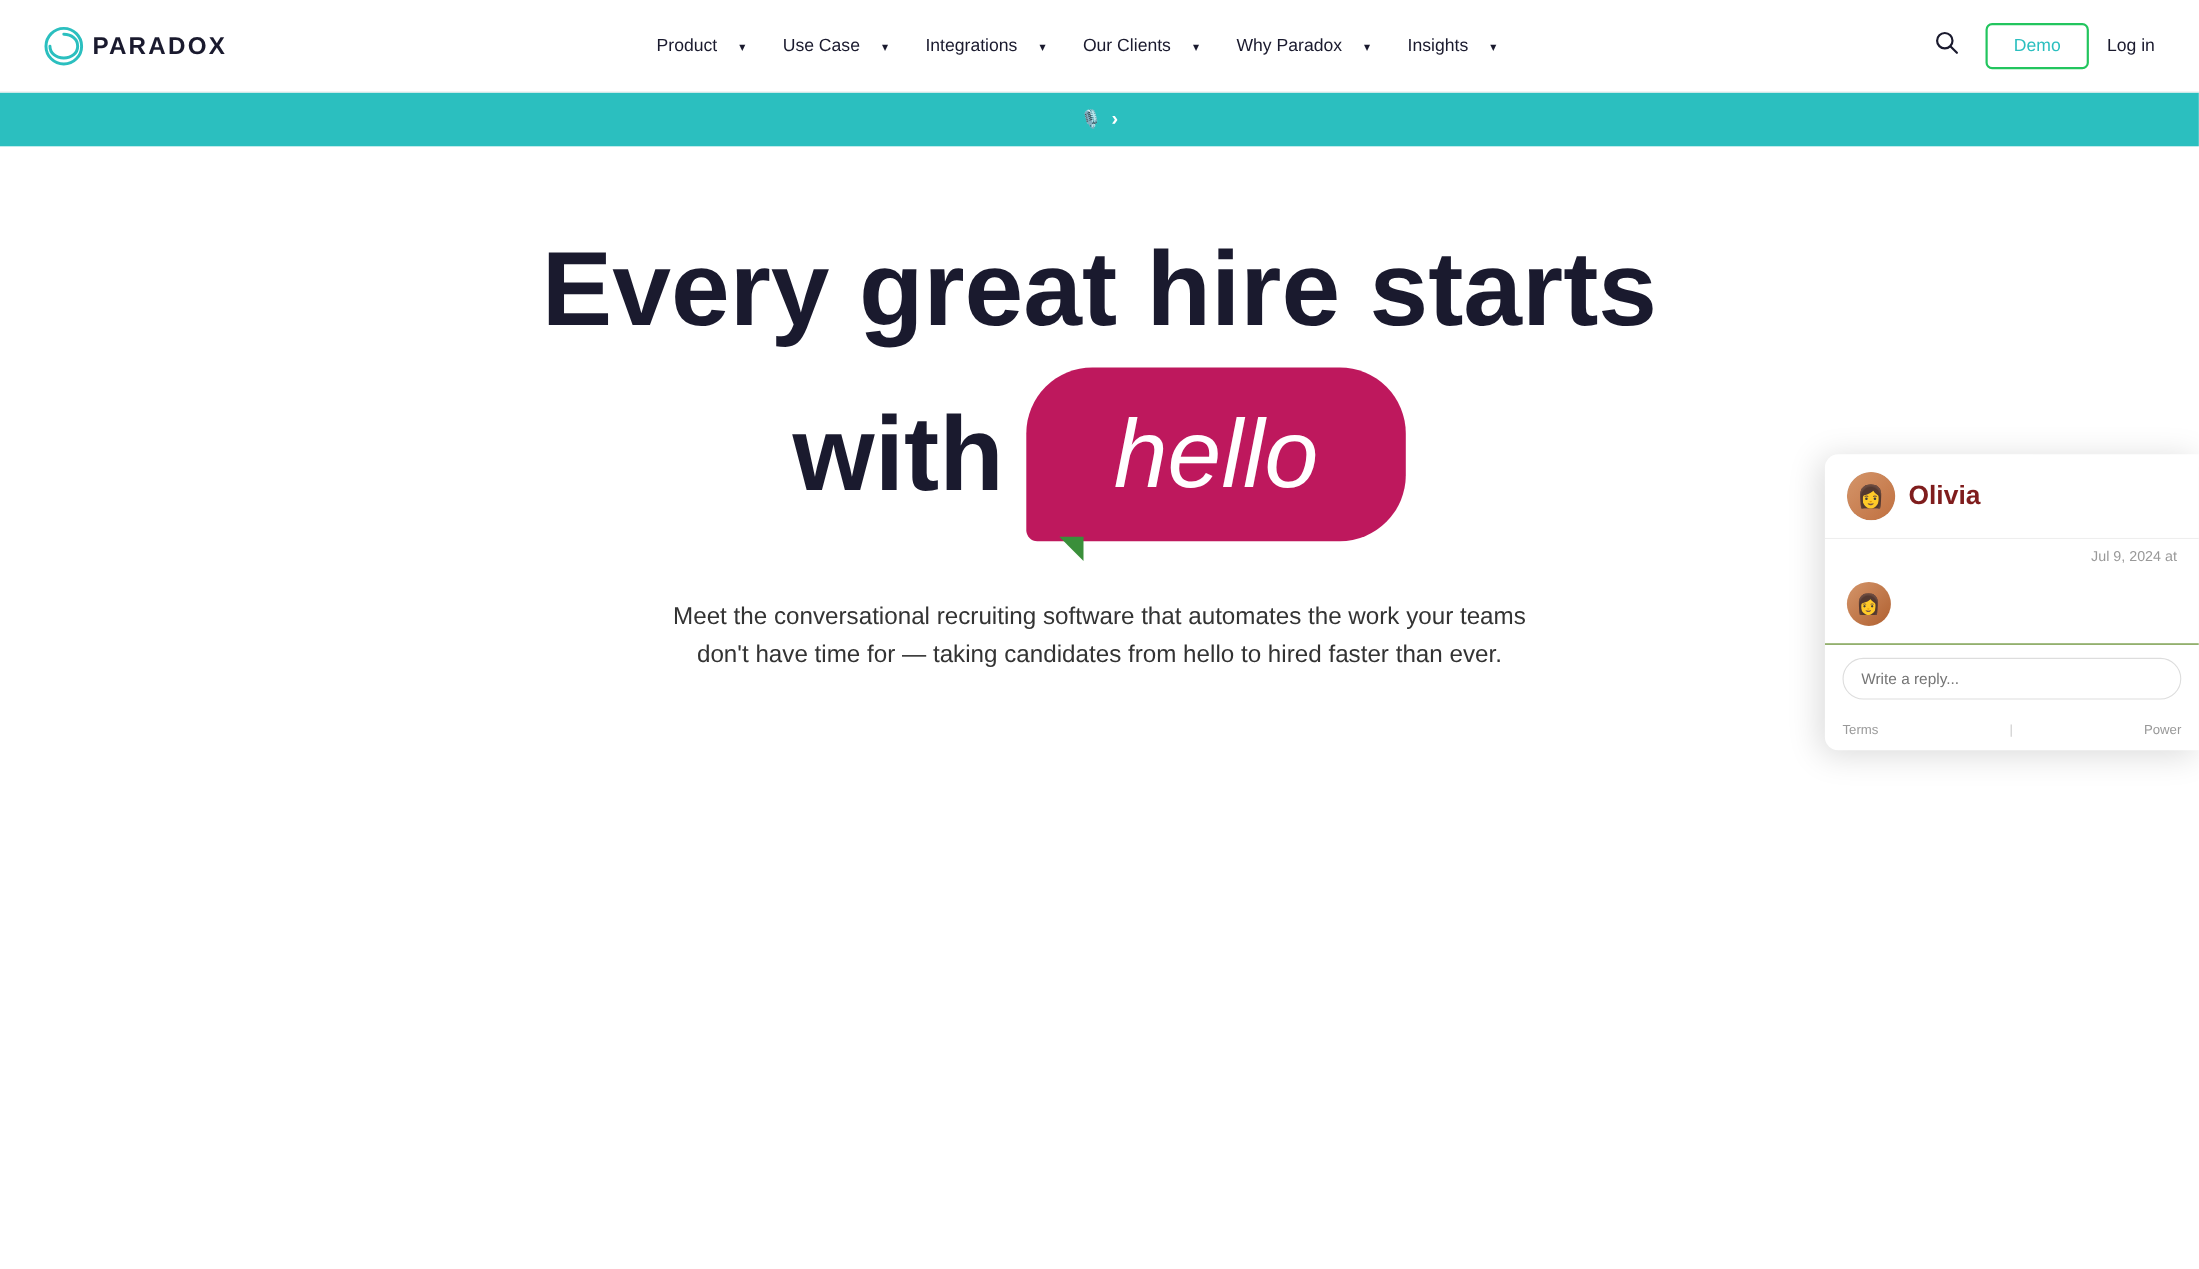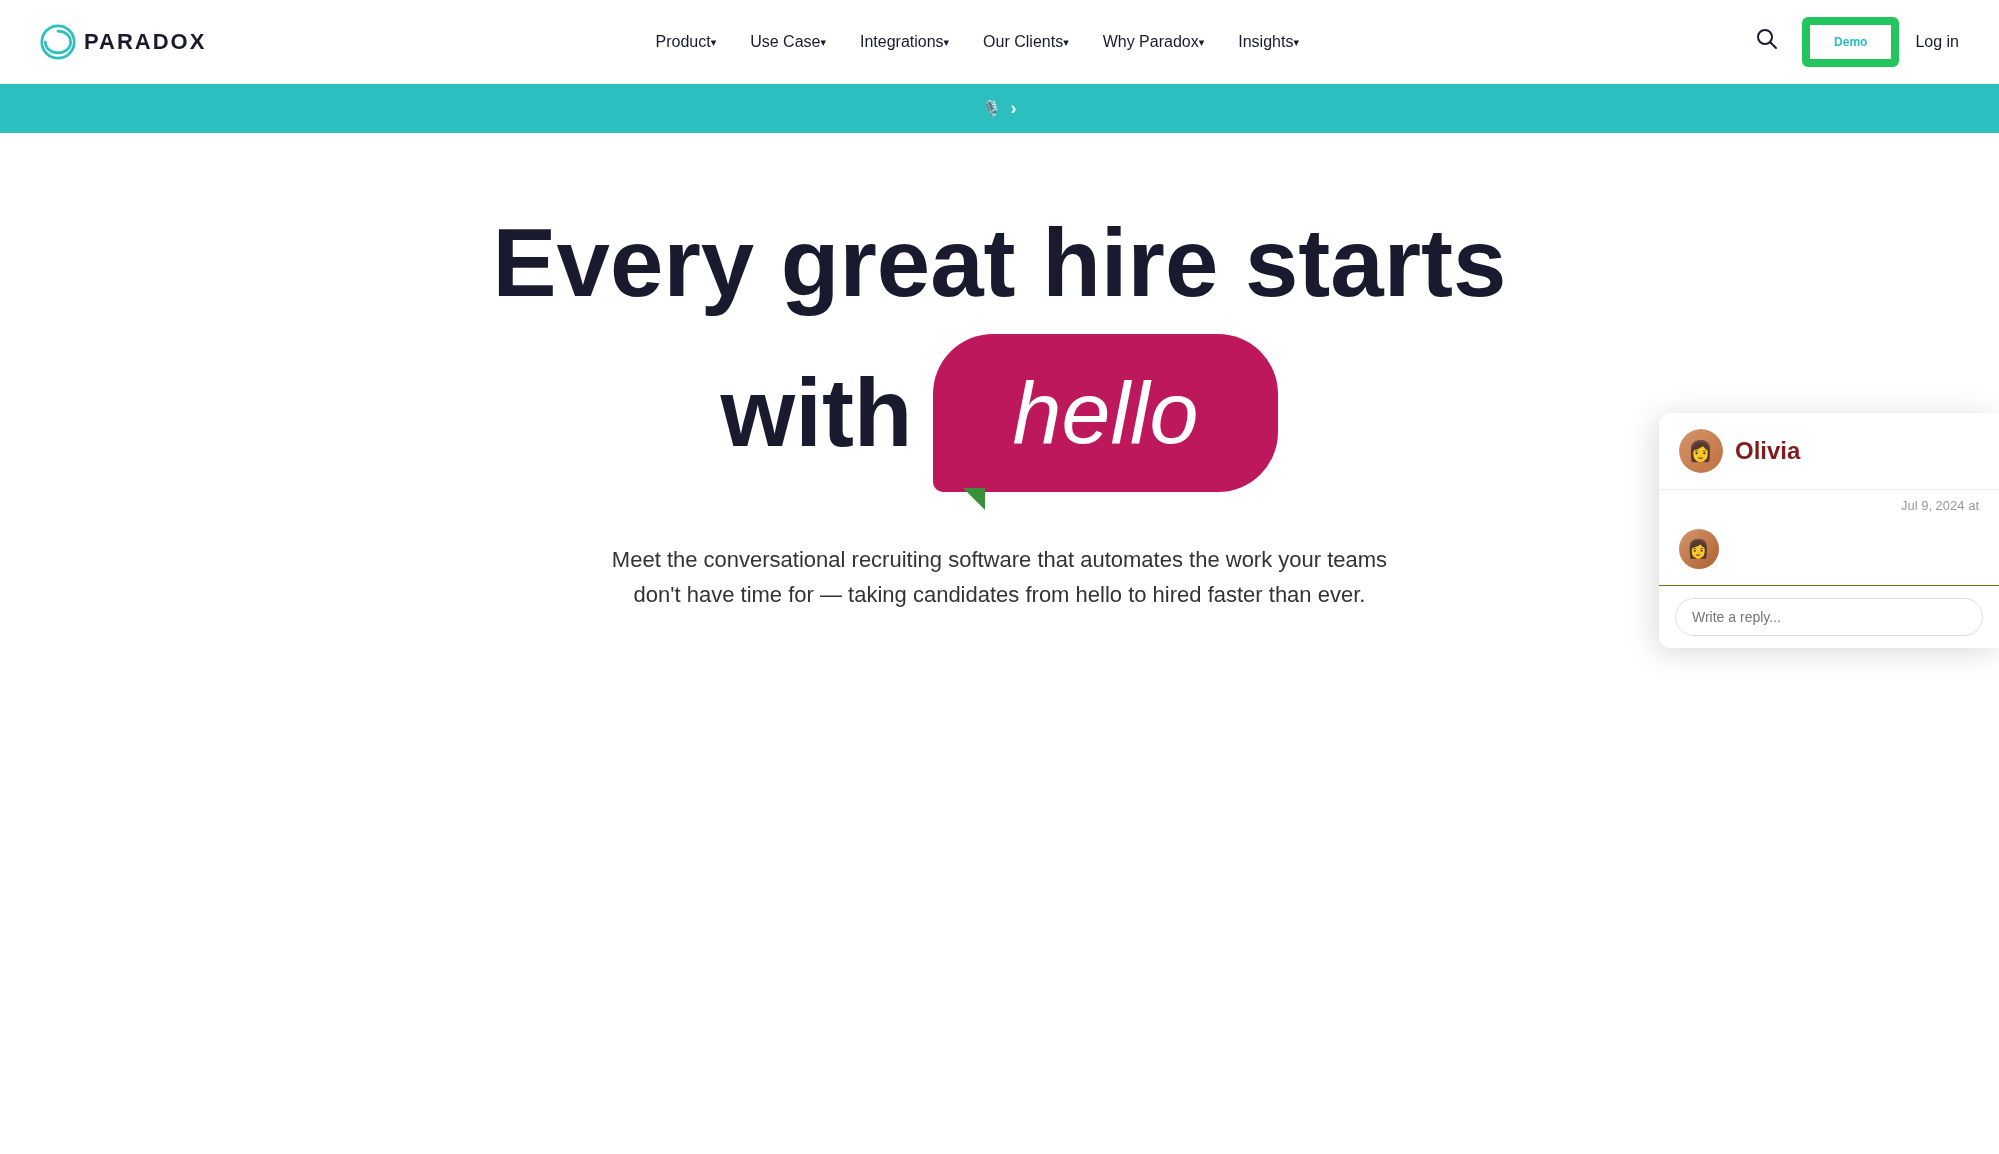--- a/index.html
+++ b/index.html
@@ -9,30 +9,30 @@
     nav {
       display: flex; align-items: center; justify-content: space-between;
       padding: 0 40px; height: 84px; background: #fff;
       border-bottom: 1px solid #eee; position: relative; z-index: 10;
     }
     .nav-logo { display: flex; align-items: center; gap: 8px; text-decoration: none; }
     .logo-text { font-size: 22px; font-weight: 900; letter-spacing: 2px; color: #1a1a2e; text-transform: uppercase; }
     .logo-icon { width: 36px; height: 36px; }
     .nav-links { display: flex; align-items: center; gap: 6px; }
     .nav-item {
-      display: flex; align-items: center; gap: 0;
+      display: flex; align-items: center; gap: 20px;
       padding: 8px 14px; font-size: 16px; font-weight: 500; color: #1a1a2e;
       cursor: pointer; text-decoration: none; white-space: nowrap;
     }
     .chevron-down { font-size: 11px; margin-top: 1px; }
     .nav-actions { display: flex; align-items: center; gap: 16px; }
     .search-btn { background: none; border: none; cursor: pointer; padding: 8px; font-size: 20px; color: #1a1a2e; }
     .demo-btn {
-      background: transparent; border: 8px solid #22c55e; color: #2bbfbf;
-      padding: 10px 24px; border-radius: 6px; font-size: 12px; font-weight: 700;
+      background: transparent; border: 2px solid #22c55e; color: #2bbfbf;
+      padding: 10px 24px; border-radius: 6px; font-size: 16px; font-weight: 400;
       cursor: pointer;
     }
     .login-btn { background: none; border: none; color: #1a1a2e; font-size: 16px; font-weight: 500; cursor: pointer; }
 
     
     .banner {
       background: #2bbfbf; display: flex; align-items: center; justify-content: center;
       padding: 14px 20px; gap: 8px;
     }
     .banner-text { color: #fff; font-size: 17px; font-weight: 500; }
@@ -188,14 +188,19 @@
       </div>
       <span class="chat-name">Olivia</span>
     </div>
     <div class="chat-timestamp">Jul 9, 2024 at</div>
     <div class="chat-body">
       <div class="chat-msg-avatar">👩</div>
     </div>
     <div class="chat-input-area">
       <input class="chat-input" type="text" placeholder="Write a reply..." style="">
     </div>
+    <div class="chat-footer">
+      <span class="chat-footer-link">Terms</span>
+      <span class="chat-footer-sep">|</span>
+      <span class="chat-footer-link">Power</span>
+    </div>
   </div>
 </section>
 
 </body></html>

